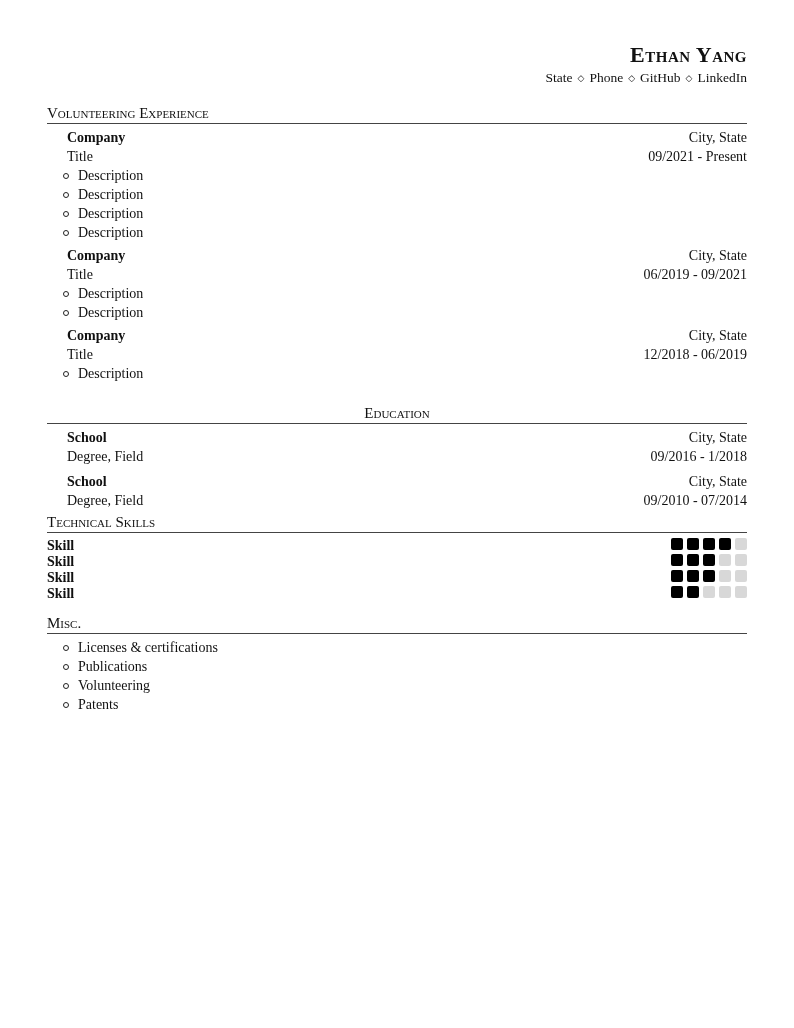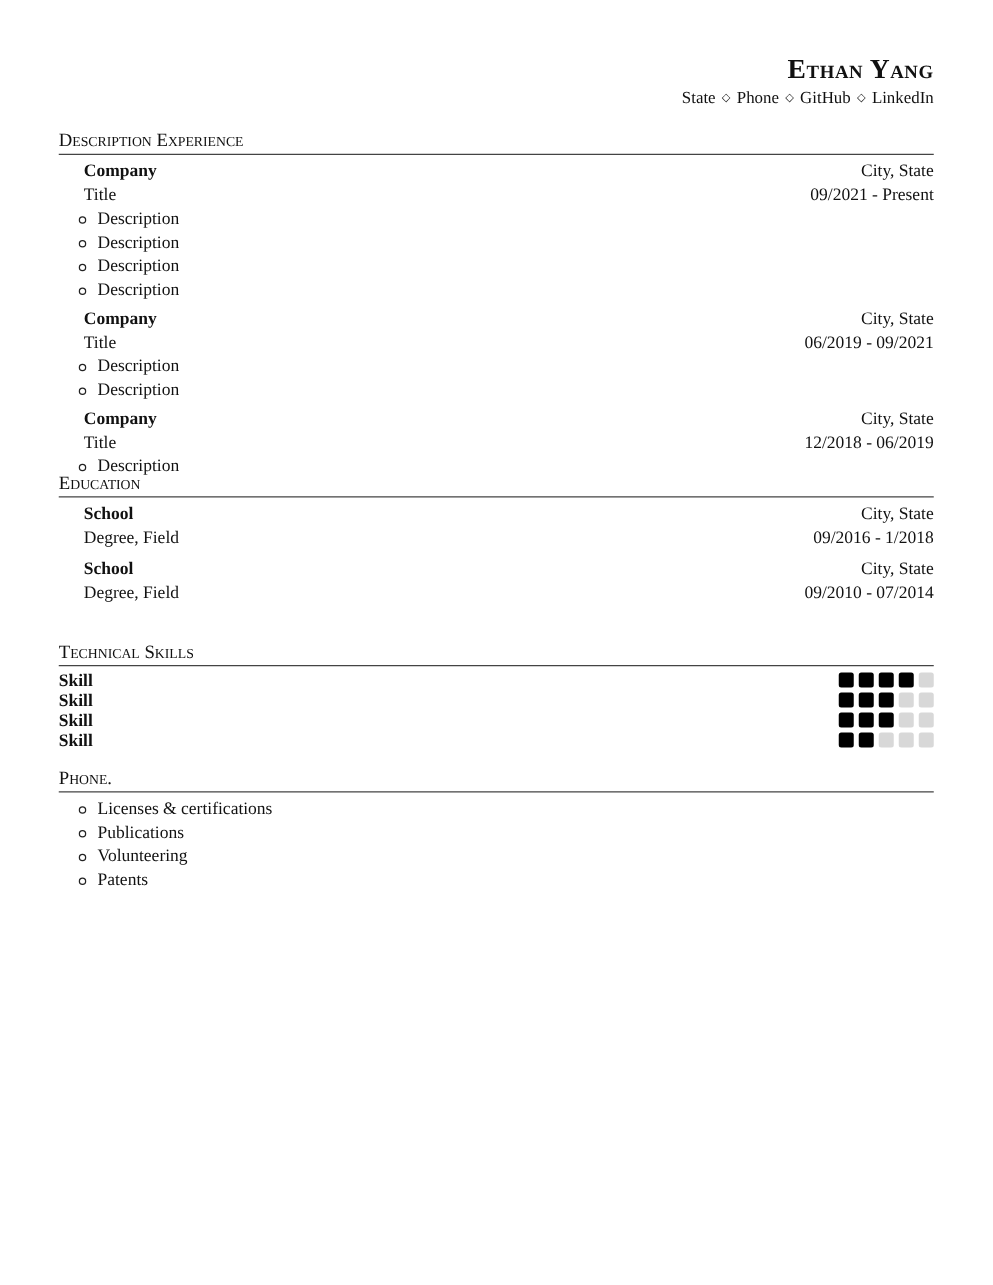--- a/index.html
+++ b/index.html
@@ -45,21 +45,21 @@
 <div class="page">
 
   <div class="header">
     <div class="name">Ethan Yang</div>
     <div class="contacts">
       <span>State</span><span class="sep">◇</span><span>Phone</span><span class="sep">◇</span><span>GitHub</span><span class="sep">◇</span><span>LinkedIn</span>
     </div>
   </div>
 
   <div class="section" style="top:104px;">
-    <div class="sec-title">Description Experience</div>
+    <div class="sec-title">Volunteering Experience</div>
 
     <div class="entry" style="margin-top:4px;">
       <div class="row">
           <span class="bold">Company</span>
           <span>City, State</span>
         </div>
       <div class="row">
           <span>Title</span>
           <span>09/2021 - Present</span>
         </div>
@@ -94,21 +94,21 @@
       <div class="row">
           <span>Title</span>
           <span>12/2018 - 06/2019</span>
         </div>
       <ul class="bullets">
         <li><span class="dot"></span><span>Description</span></li>
       </ul>
     </div>
   </div>
 
-  <div class="section" style="top:378px;">
+  <div class="section" style="top:404px;text-align:center;">
     <div class="sec-title">Education</div>
     <div class="entry" style="margin-top:4px;">
       <div class="row">
           <span class="bold">School</span>
           <span>City, State</span>
         </div>
       <div class="row">
           <span>Degree, Field</span>
           <span>09/2016 - 1/2018</span>
         </div>
@@ -165,21 +165,21 @@
             <span class="sq on" style="background: rgb(0, 0, 0);"></span>
             <span class="sq" style="background: rgb(216, 216, 216);"></span>
             <span class="sq" style="background: rgb(216, 216, 216);"></span>
             <span class="sq" style="background: rgb(216, 216, 216);"></span>
           </span>
       </div>
     </div>
   </div>
 
   <div class="section" style="top:614px;">
-    <div class="sec-title">Phone.</div>
+    <div class="sec-title">Misc.</div>
     <ul class="bullets" style="margin-top:4px;">
       <li><span class="dot"></span><span>Licenses &amp; certifications</span></li>
       <li><span class="dot"></span><span>Publications</span></li>
       <li><span class="dot"></span><span>Volunteering</span></li>
       <li><span class="dot"></span><span>Patents</span></li>
     </ul>
   </div>
 
 </div>
 

